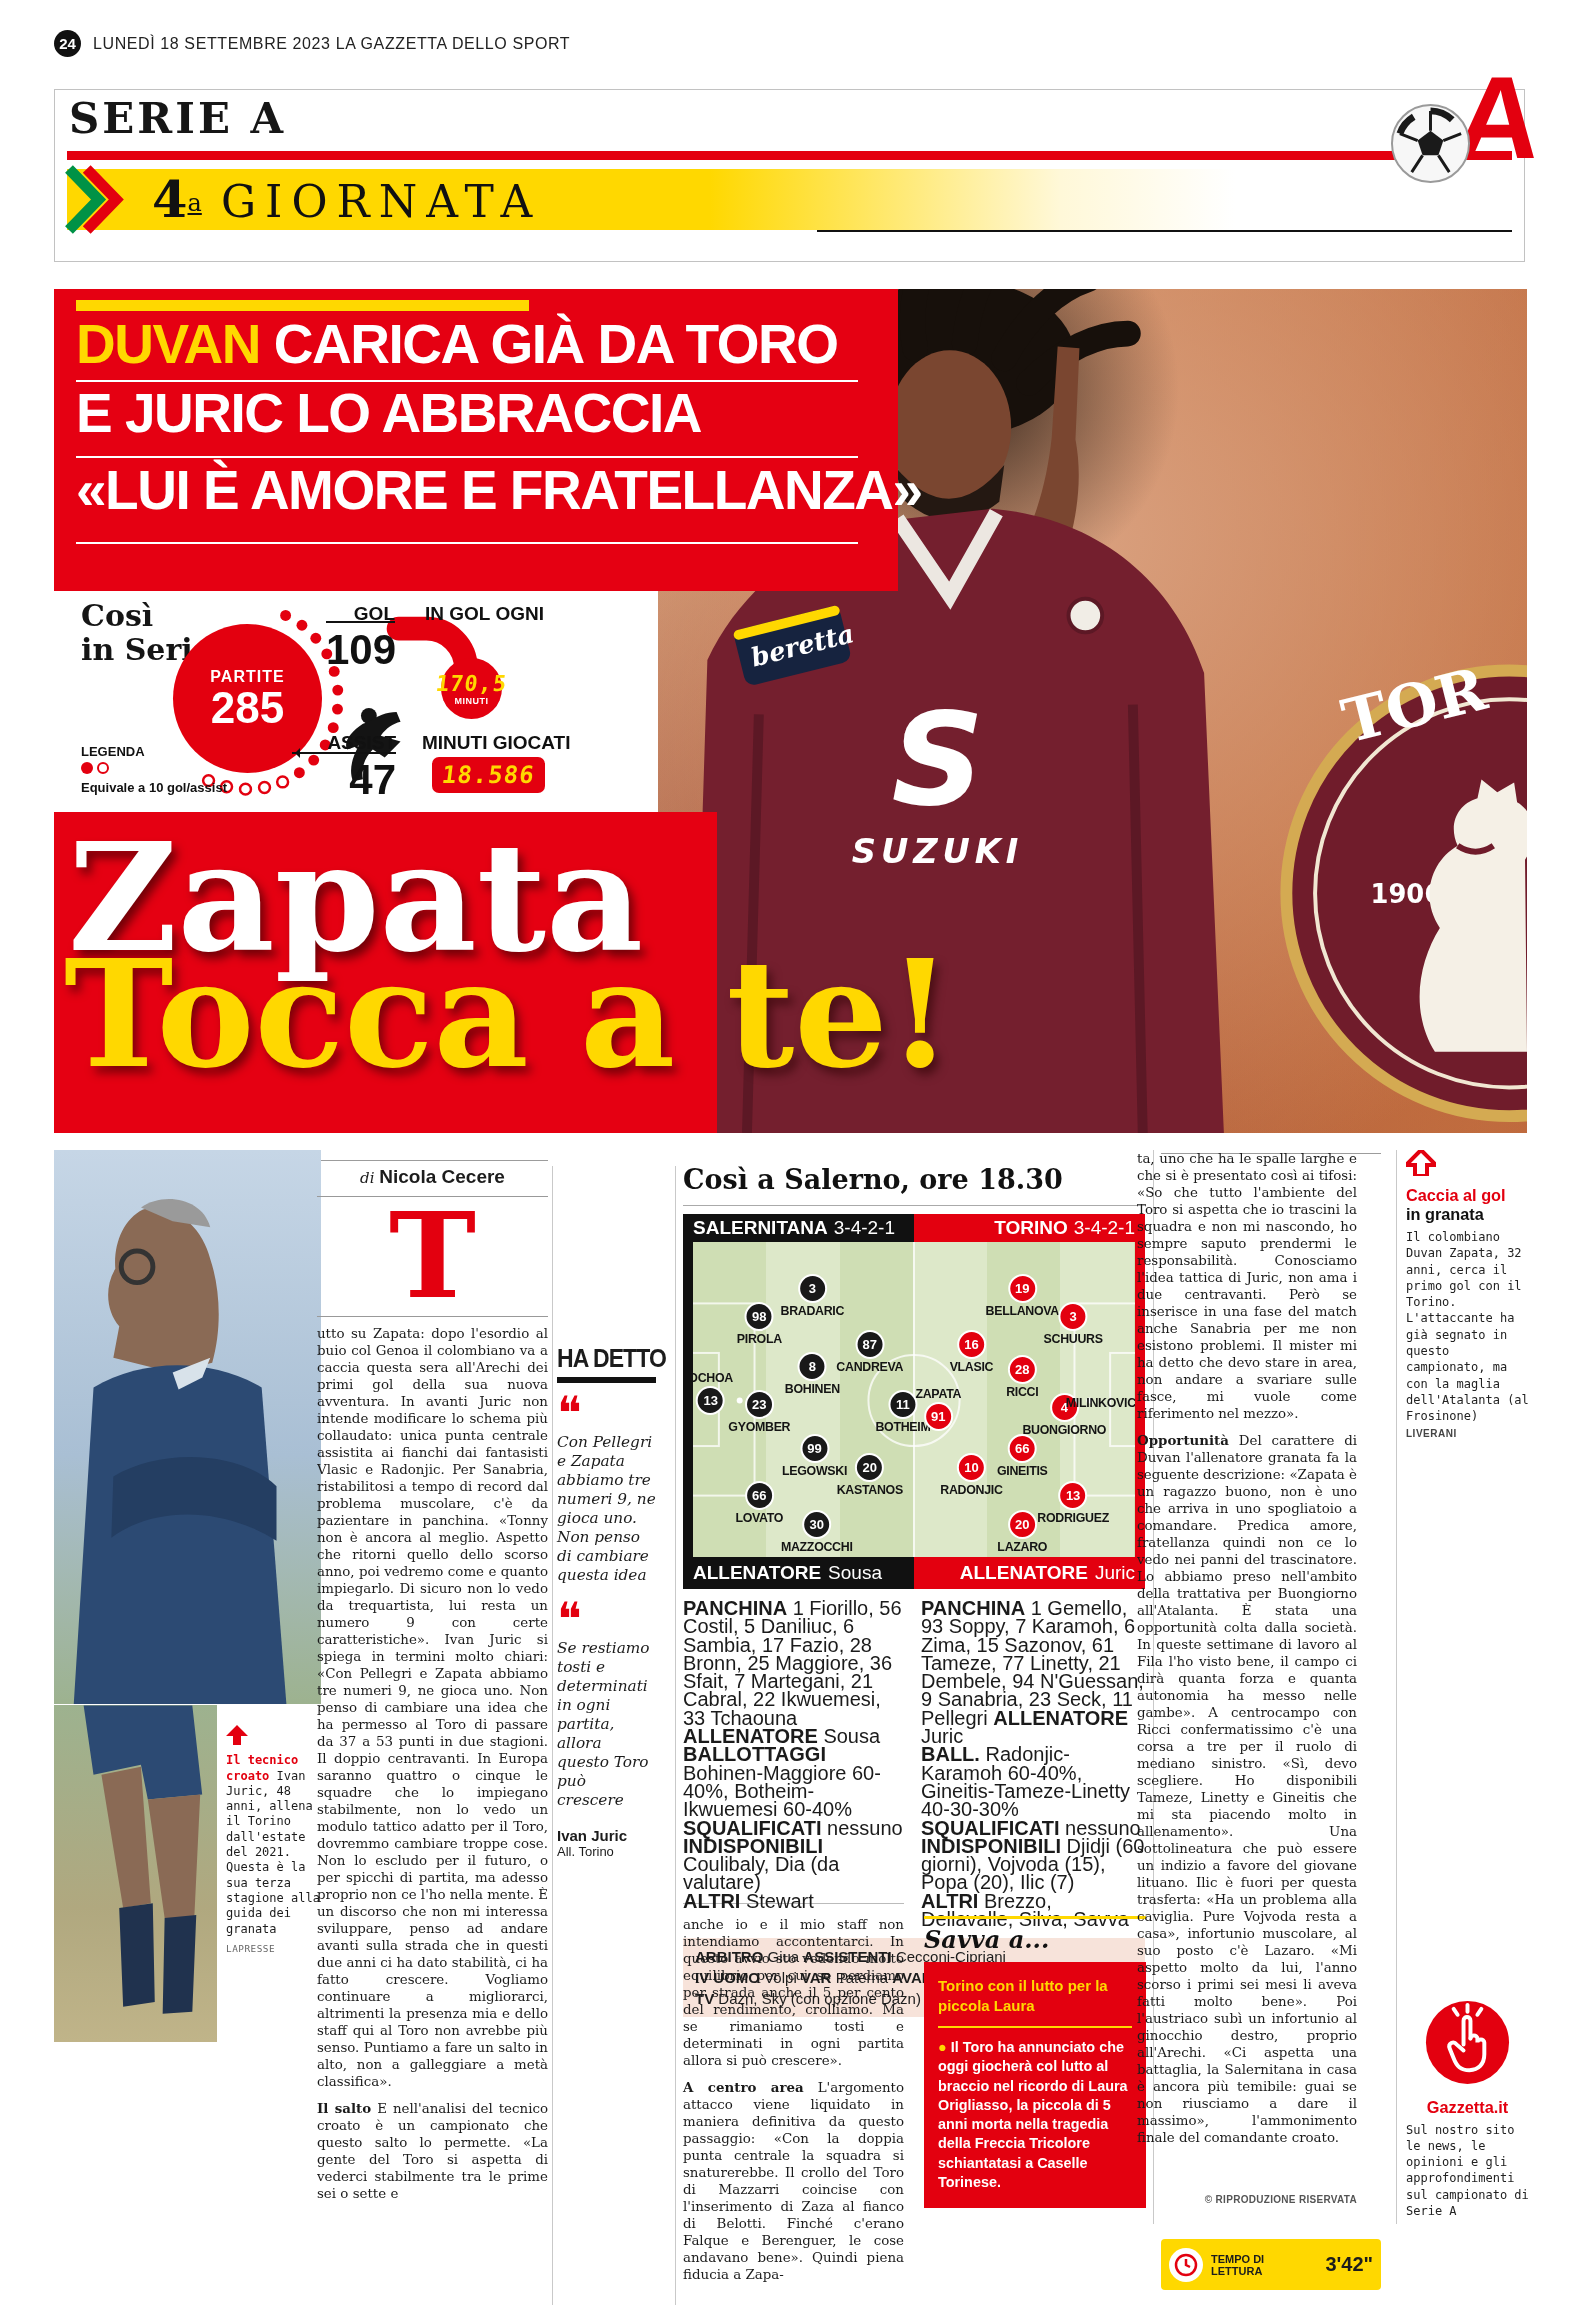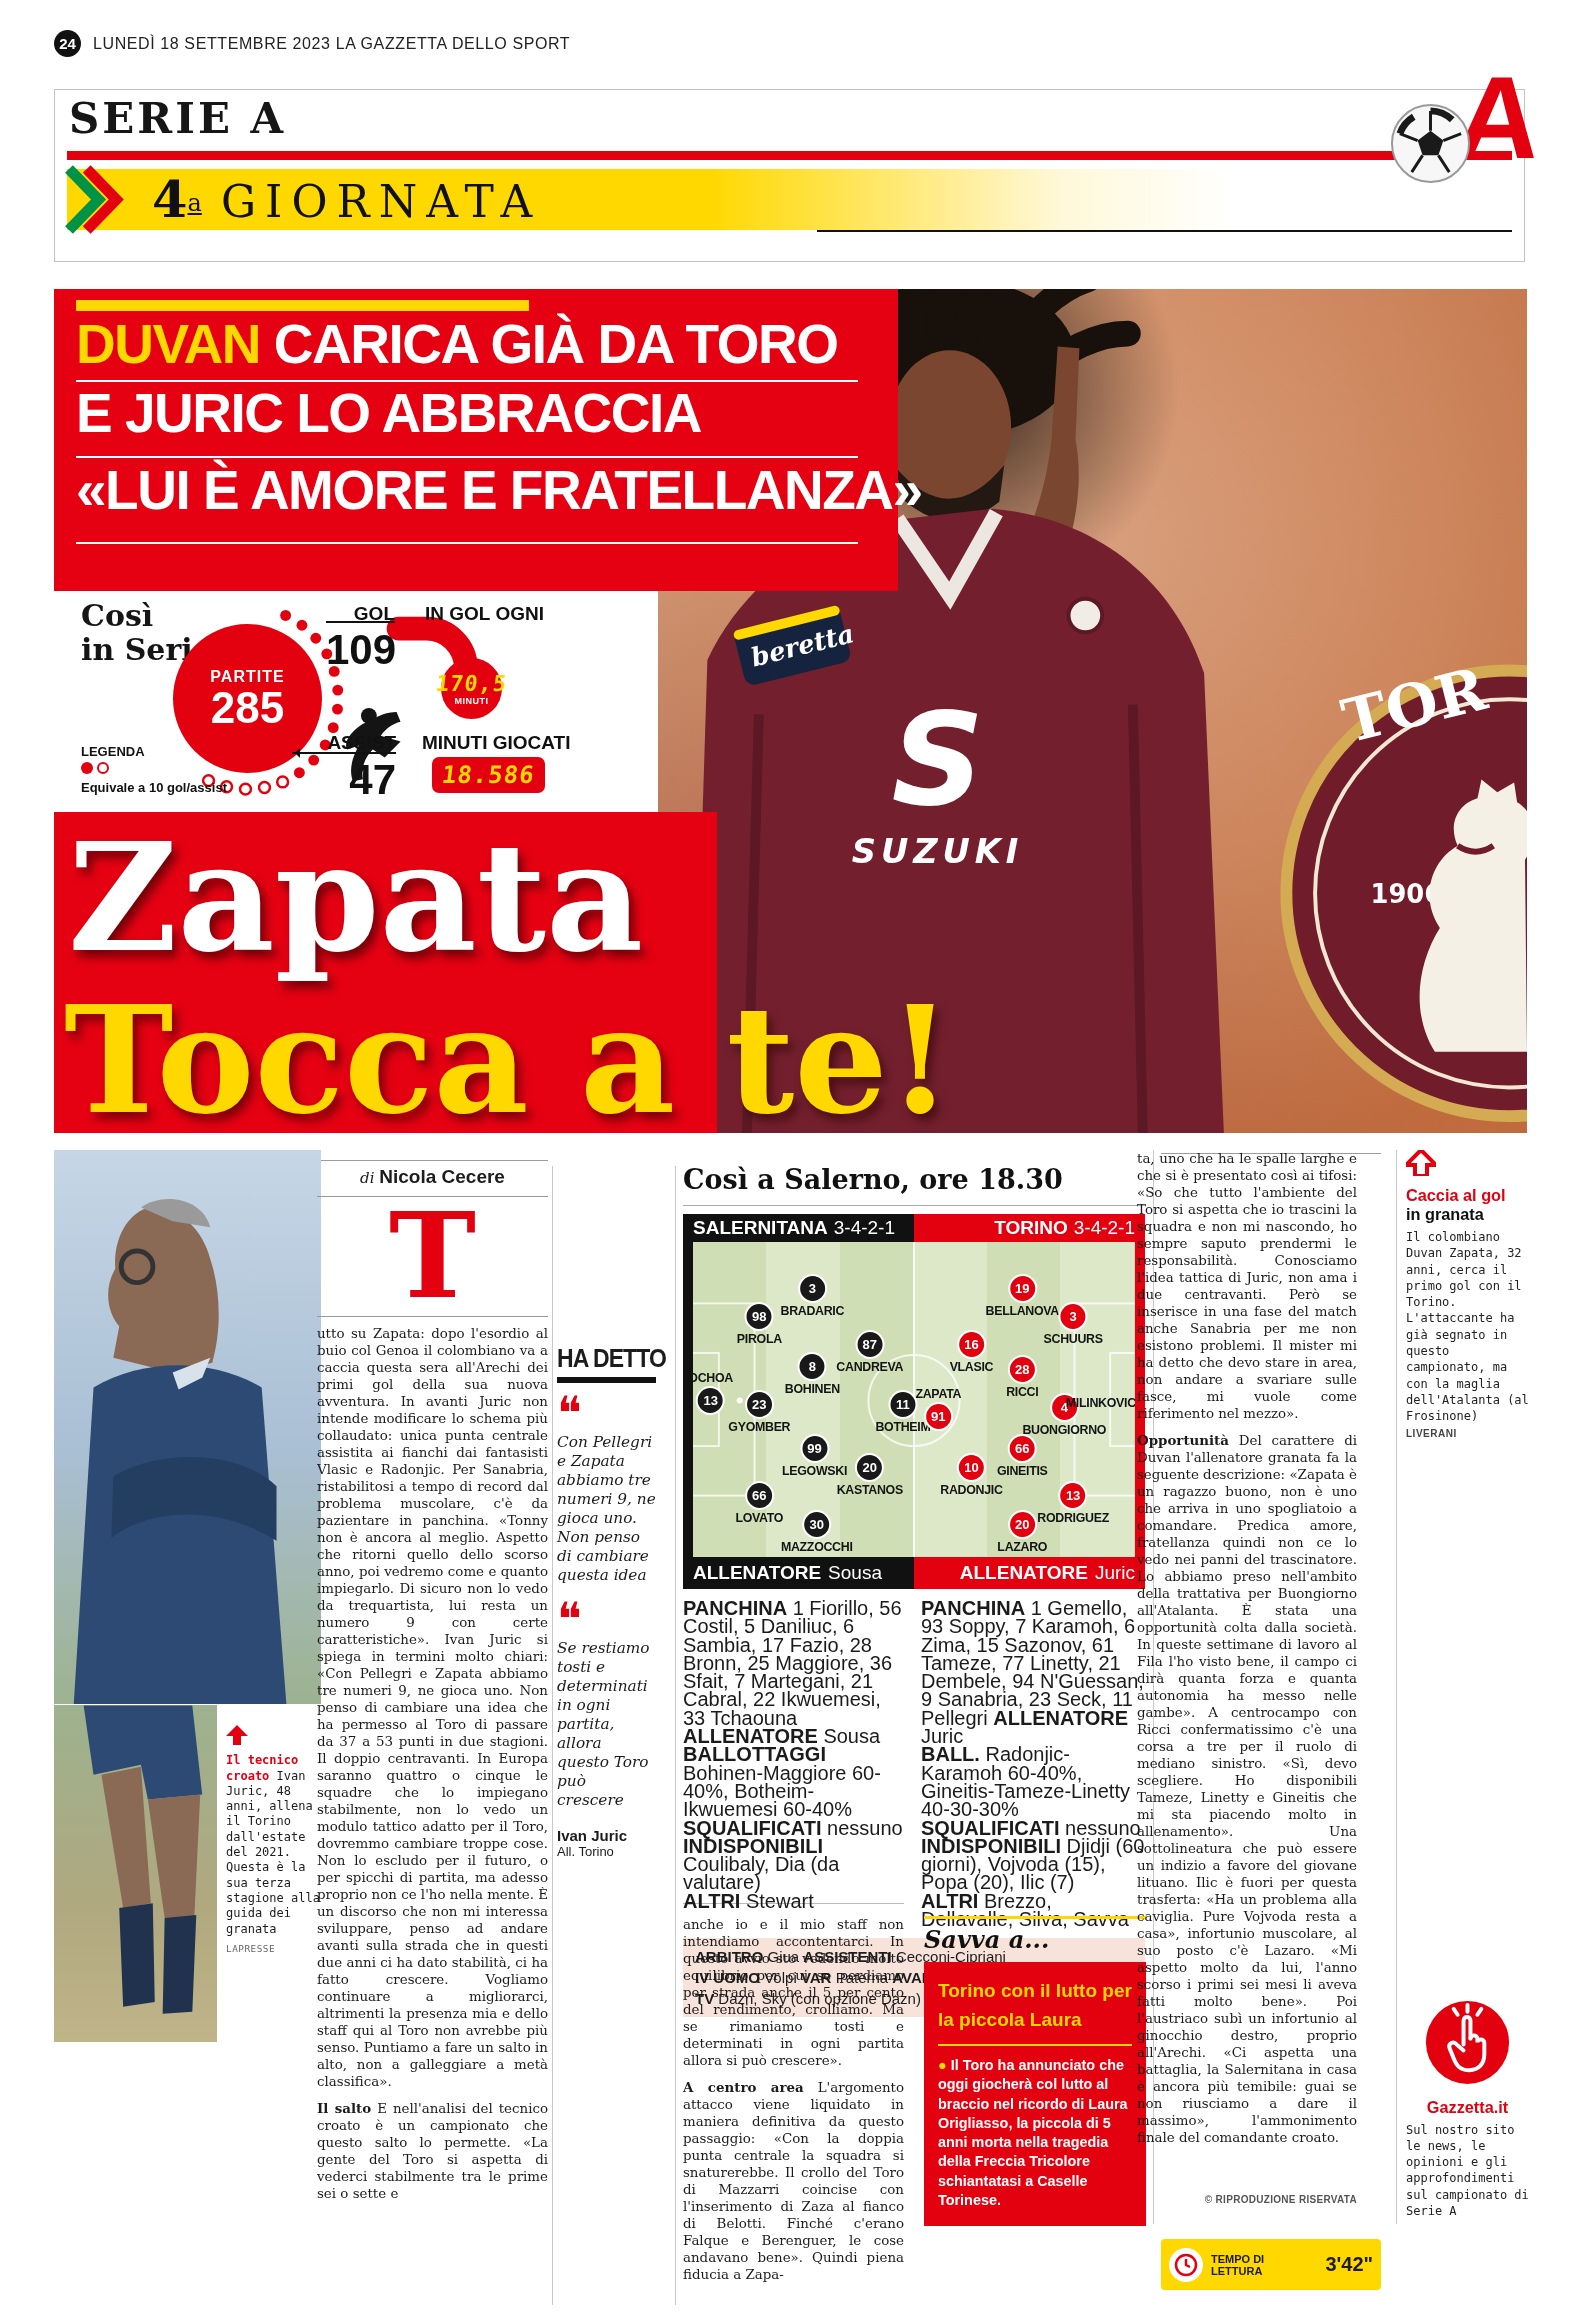--- a/index.html
+++ b/index.html
@@ -66,21 +66,21 @@
   .display{position:absolute;left:378px;top:166px;background:#e3000f;border-radius:7px;padding:4px 10px;}
   .display .digital{font-size:24px;}
   .legenda{position:absolute;left:27px;top:153px;font-size:13px;font-weight:bold;color:#111;}
   .legenda .dots{margin:3px 0;}
   .dotf{display:inline-block;width:12px;height:12px;border-radius:50%;background:#e3000f;margin-right:4px;}
   .doto{display:inline-block;width:12px;height:12px;border-radius:50%;border:2px solid #e3000f;box-sizing:border-box;}
   
   .band2{position:absolute;left:0;top:523px;width:663px;height:322px;background:#e50012;}
   .giant{position:absolute;font-family:"DejaVu Serif",serif;font-weight:bold;line-height:1;white-space:nowrap;z-index:6;}
   .giant1{left:14px;top:533px;font-size:150px;color:#fff;text-shadow:5px 7px 10px rgba(40,0,0,.6);}
-  .giant2{left:10px;top:698px;font-size:147px;color:#ffd800;text-shadow:5px 7px 10px rgba(40,0,0,.55);}
+  .giant2{left:10px;top:652px;font-size:147px;color:#ffd800;text-shadow:5px 7px 10px rgba(40,0,0,.55);}
   
   .vline{position:absolute;width:1px;background:#c9c9c9;}
   .hline{position:absolute;height:1px;background:#9c9c9c;}
   .serif-body{font-family:"DejaVu Serif",serif;font-size:13.4px;line-height:17px;text-align:justify;color:#1b1b1b;}
   .lead{font-weight:bold;}
   .col1{left:317px;top:1166px;width:231px;height:1148px;overflow:hidden;}
   .byline{text-align:center;font-size:15px;font-family:"DejaVu Serif",serif;}
   .byline b{font-family:"Liberation Sans",sans-serif;font-size:19px;}
   .col1 .rule{height:1px;background:#999;margin:8px 0;}
   .dropcap{color:#e3000f;font-family:"DejaVu Serif",serif;font-weight:bold;font-size:117px;line-height:103px;
@@ -131,21 +131,21 @@
   .gds{text-align:right;color:#888;font-size:11px;margin-top:3px;letter-spacing:1px;}
   .colmid{left:683px;top:1916px;width:221px;}
   .colright{left:1137px;top:1150px;width:220px;}
   .colright .txt{height:1038px;overflow:hidden;}
   .copyright{text-align:right;font-size:10px;font-weight:bold;color:#555;margin-top:6px;letter-spacing:0.3px;}
   
   .occhio{left:924px;top:1916px;width:222px;}
   .occhio .toprule{height:3px;background:#ffd800;margin-bottom:6px;}
   .occhio-title{font-family:"DejaVu Serif",serif;font-weight:bold;font-style:italic;font-size:24px;color:#111;margin-bottom:8px;}
   .occhio-box{background:#e3000f;padding:14px 14px 16px 14px;box-sizing:border-box;}
-  .occhio-box .btitle{color:#ffd800;font-weight:bold;font-size:19px;line-height:29px;}
+  .occhio-box .btitle{color:#ffd800;font-weight:bold;font-size:15px;line-height:20px;}
   .occhio-box .yrule{height:2px;background:#ffd800;margin:10px 0;}
   .occhio-box .body{color:#fff;font-weight:bold;font-size:14.4px;line-height:19.3px;}
   .occhio-box .bullet{color:#ffd800;margin-right:4px;}
   
   .tempo{left:1161px;top:2239px;width:220px;height:51px;background:#ffd800;display:flex;align-items:center;gap:8px;padding:0 8px;box-sizing:border-box;border-radius:4px;}
   .tempo .cicon{width:34px;height:34px;border-radius:50%;background:#fff;display:flex;align-items:center;justify-content:center;flex:none;}
   .tempo .tl{font-size:11px;font-weight:bold;}
   .tempo .tv{font-size:20px;font-weight:bold;margin-left:2px;}
   
   .sidebar{left:1406px;top:1150px;width:123px;}

